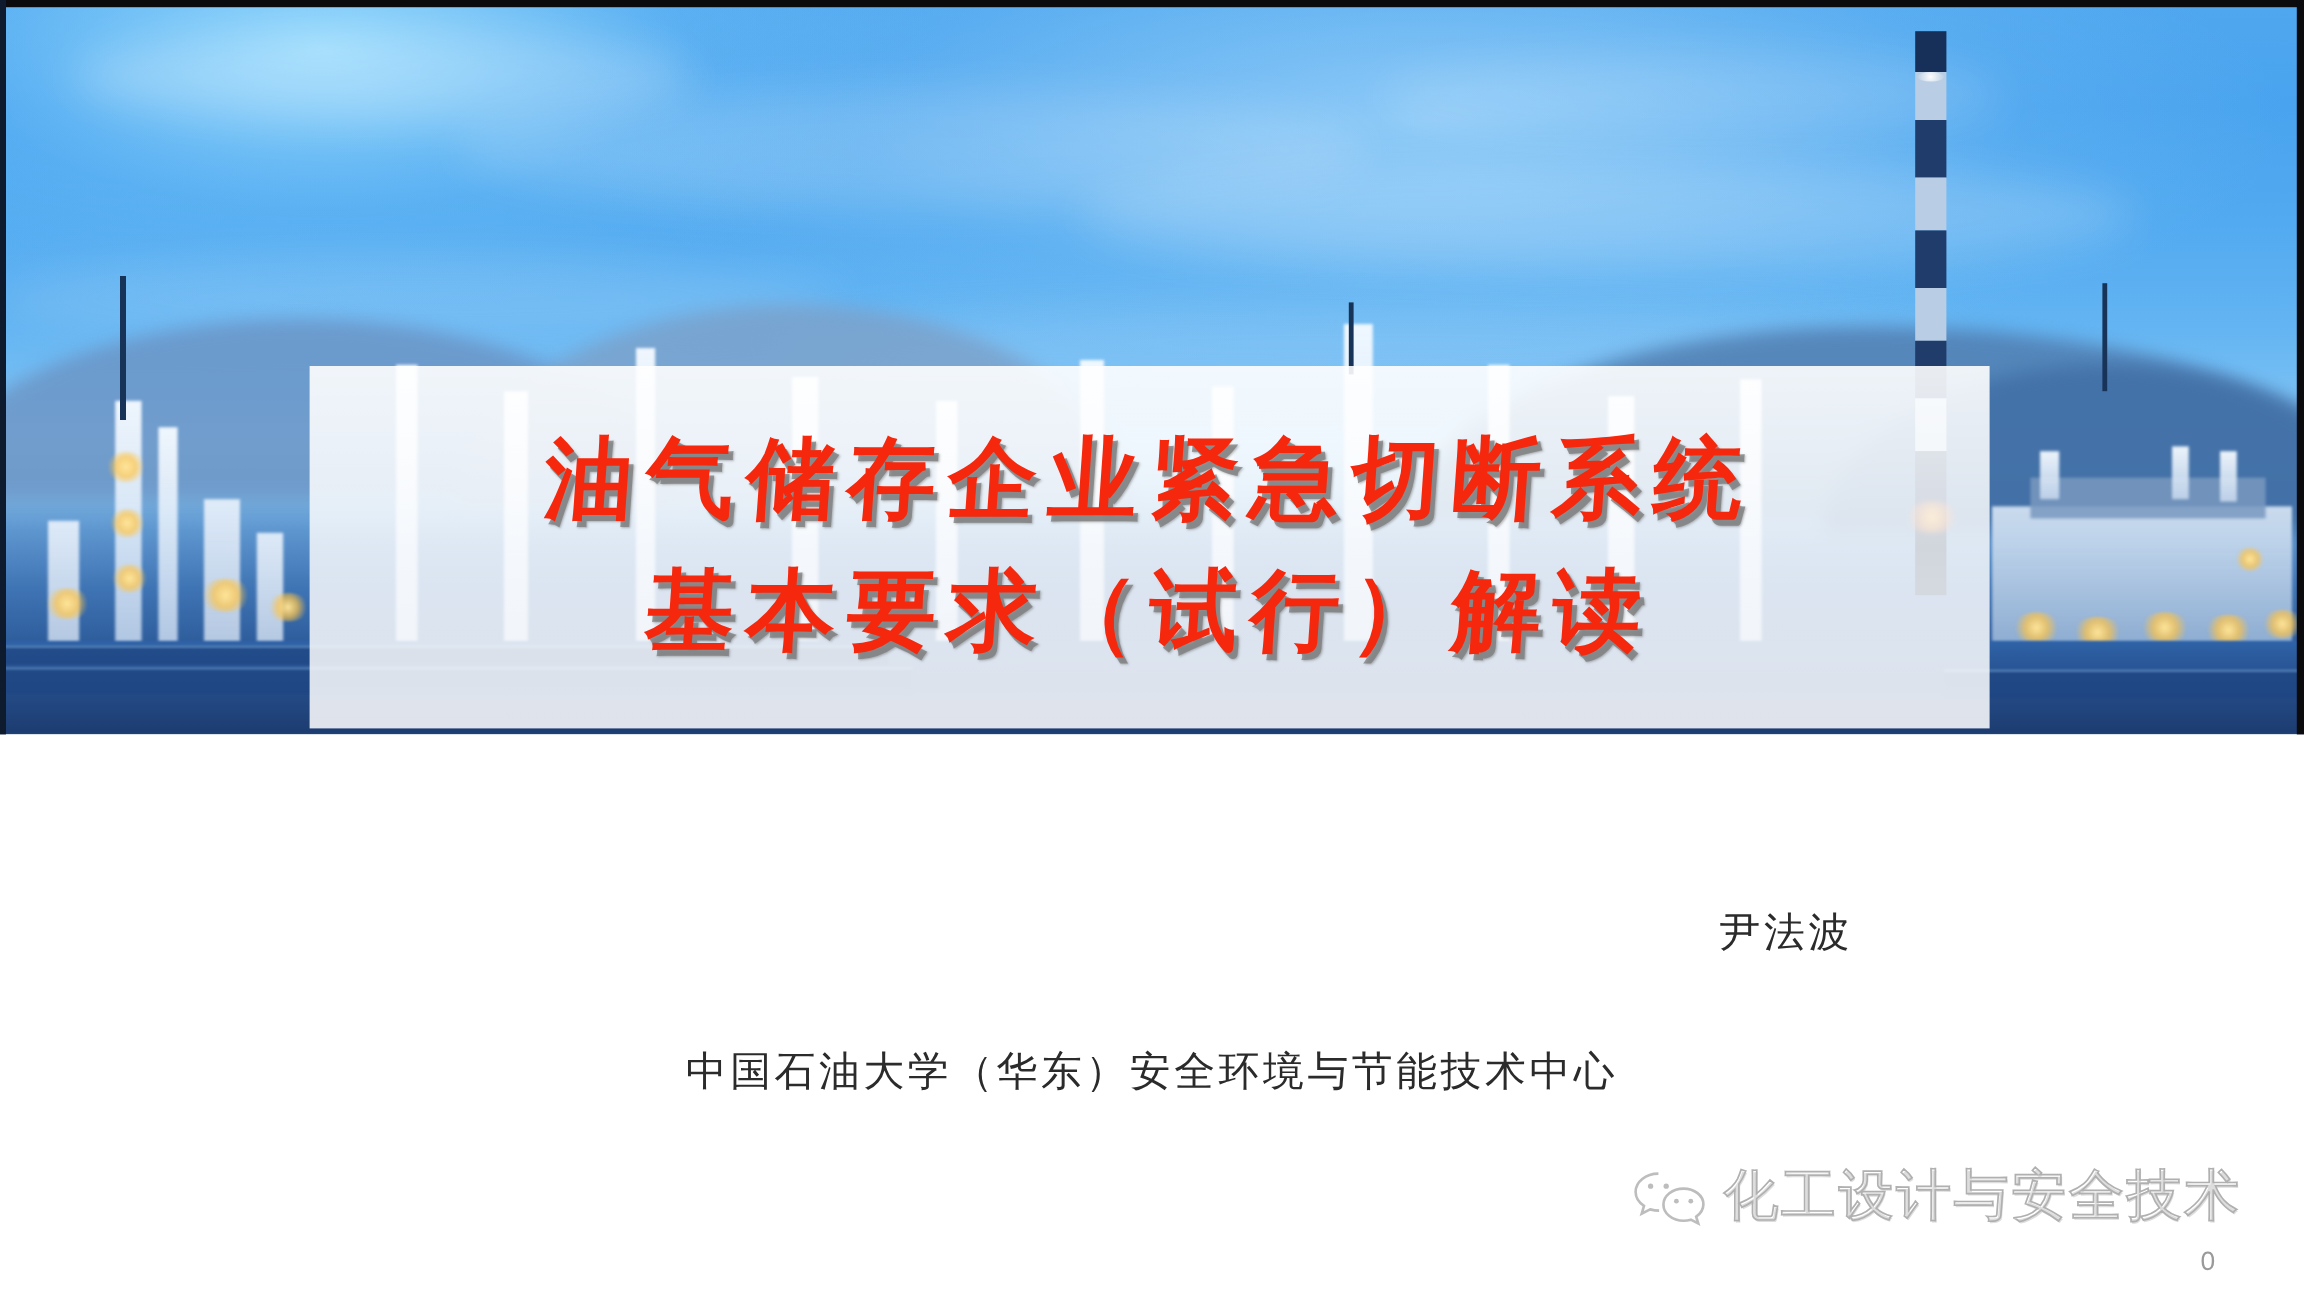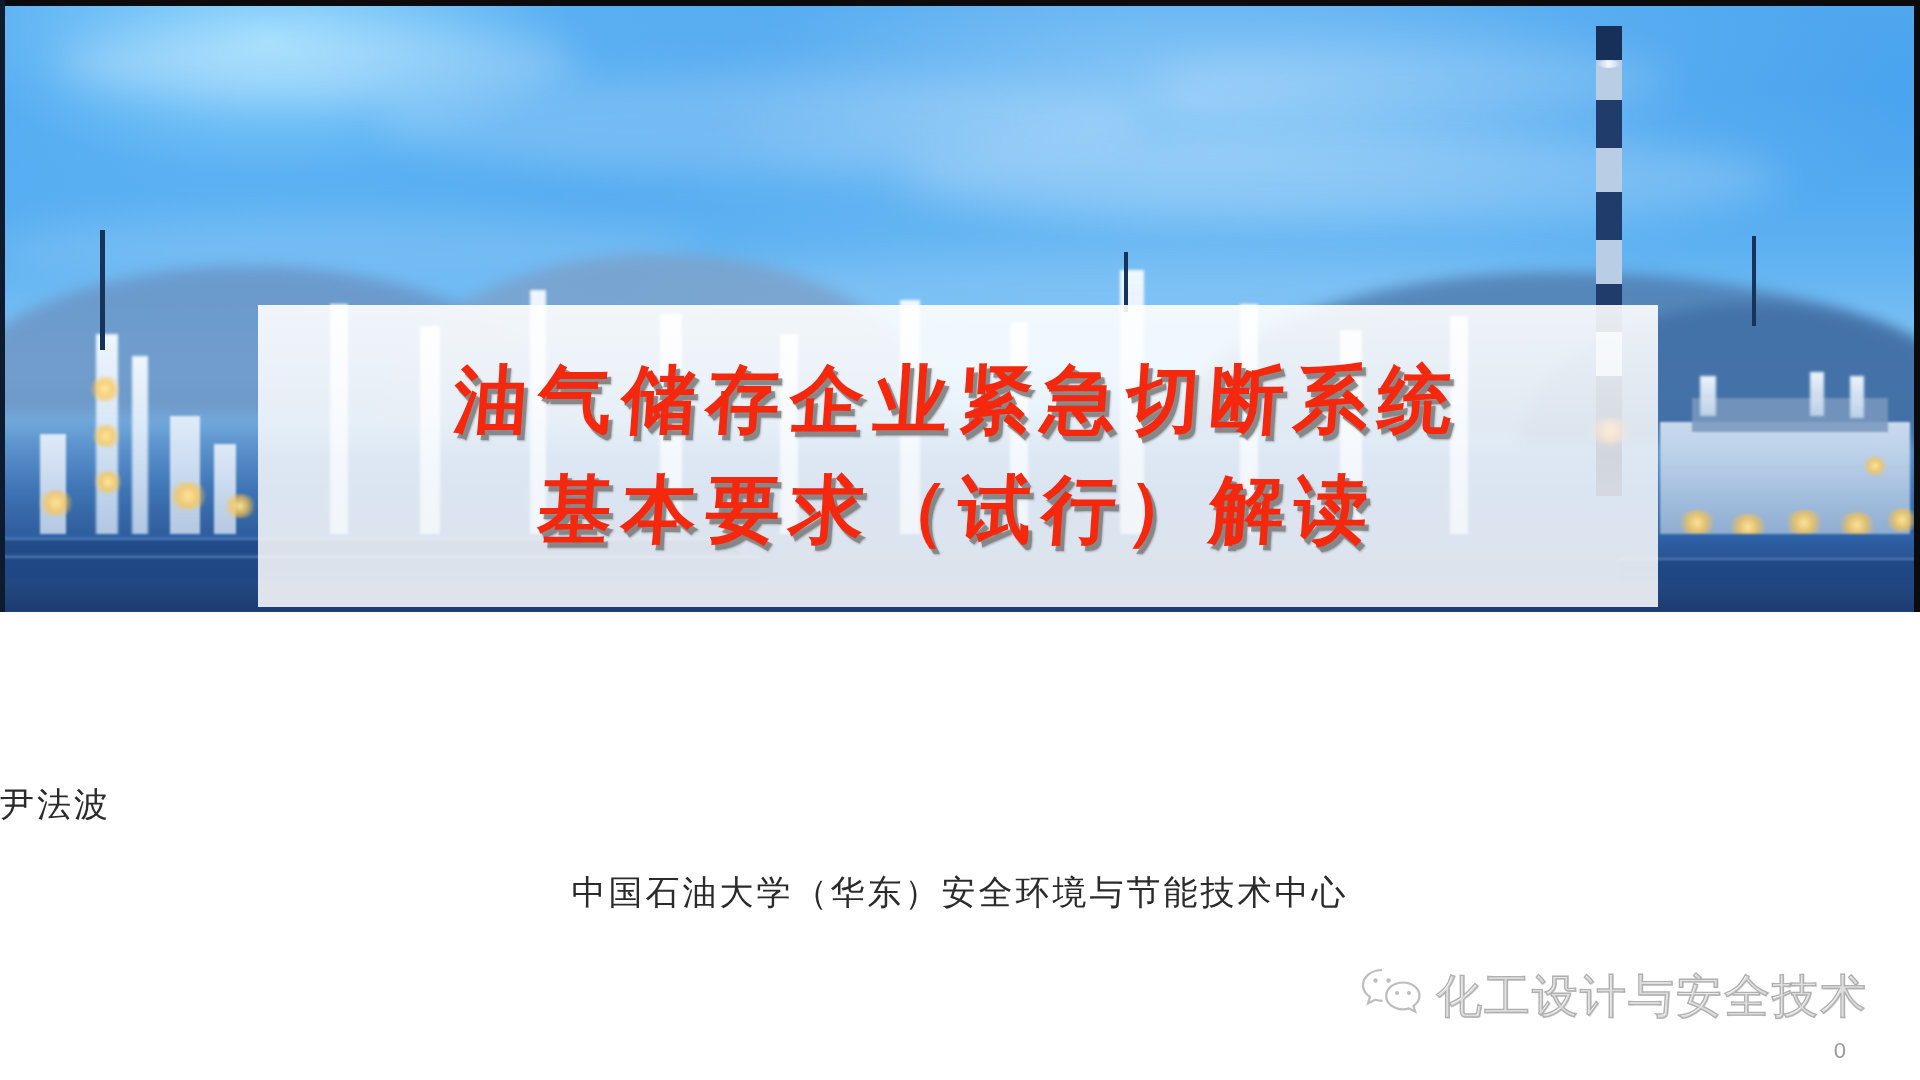--- a/index.html
+++ b/index.html
@@ -275,44 +275,43 @@
     left: 0; top: 612px;
     width: 1920px;
     height: 468px;
     background: #ffffff;
     z-index: 10;
   }
   #author {
     position: absolute;
     left: 0; top: 142px;
     width: 1544px;
-    text-align: left;
+    text-align: right;
     font-family: "Liberation Serif", "DejaVu Serif", serif;
     font-size: 34px;
     color: #2b2b2b;
     letter-spacing: 3px;
-    margin-top: 28px;
   }
   #affiliation {
     position: absolute;
     left: 0; top: 258px;
     width: 1920px;
     text-align: center;
     font-family: "Liberation Serif", "DejaVu Serif", serif;
     font-size: 34px;
     color: #2b2b2b;
     letter-spacing: 3px;
   }
 
   
   #watermark {
     position: absolute;
     right: 52px; bottom: 52px;
     display: flex;
-    align-items: flex-start;
+    align-items: flex-end;
     gap: 14px;
     z-index: 25;
   }
   #watermark .wm-text {
     font-family: "Liberation Sans", sans-serif;
     font-size: 46px;
     letter-spacing: 2px;
     color: transparent;
     -webkit-text-stroke: 1.4px #b0b0b0;
     text-shadow: 1px 1px 0 rgba(120,120,120,.25);

